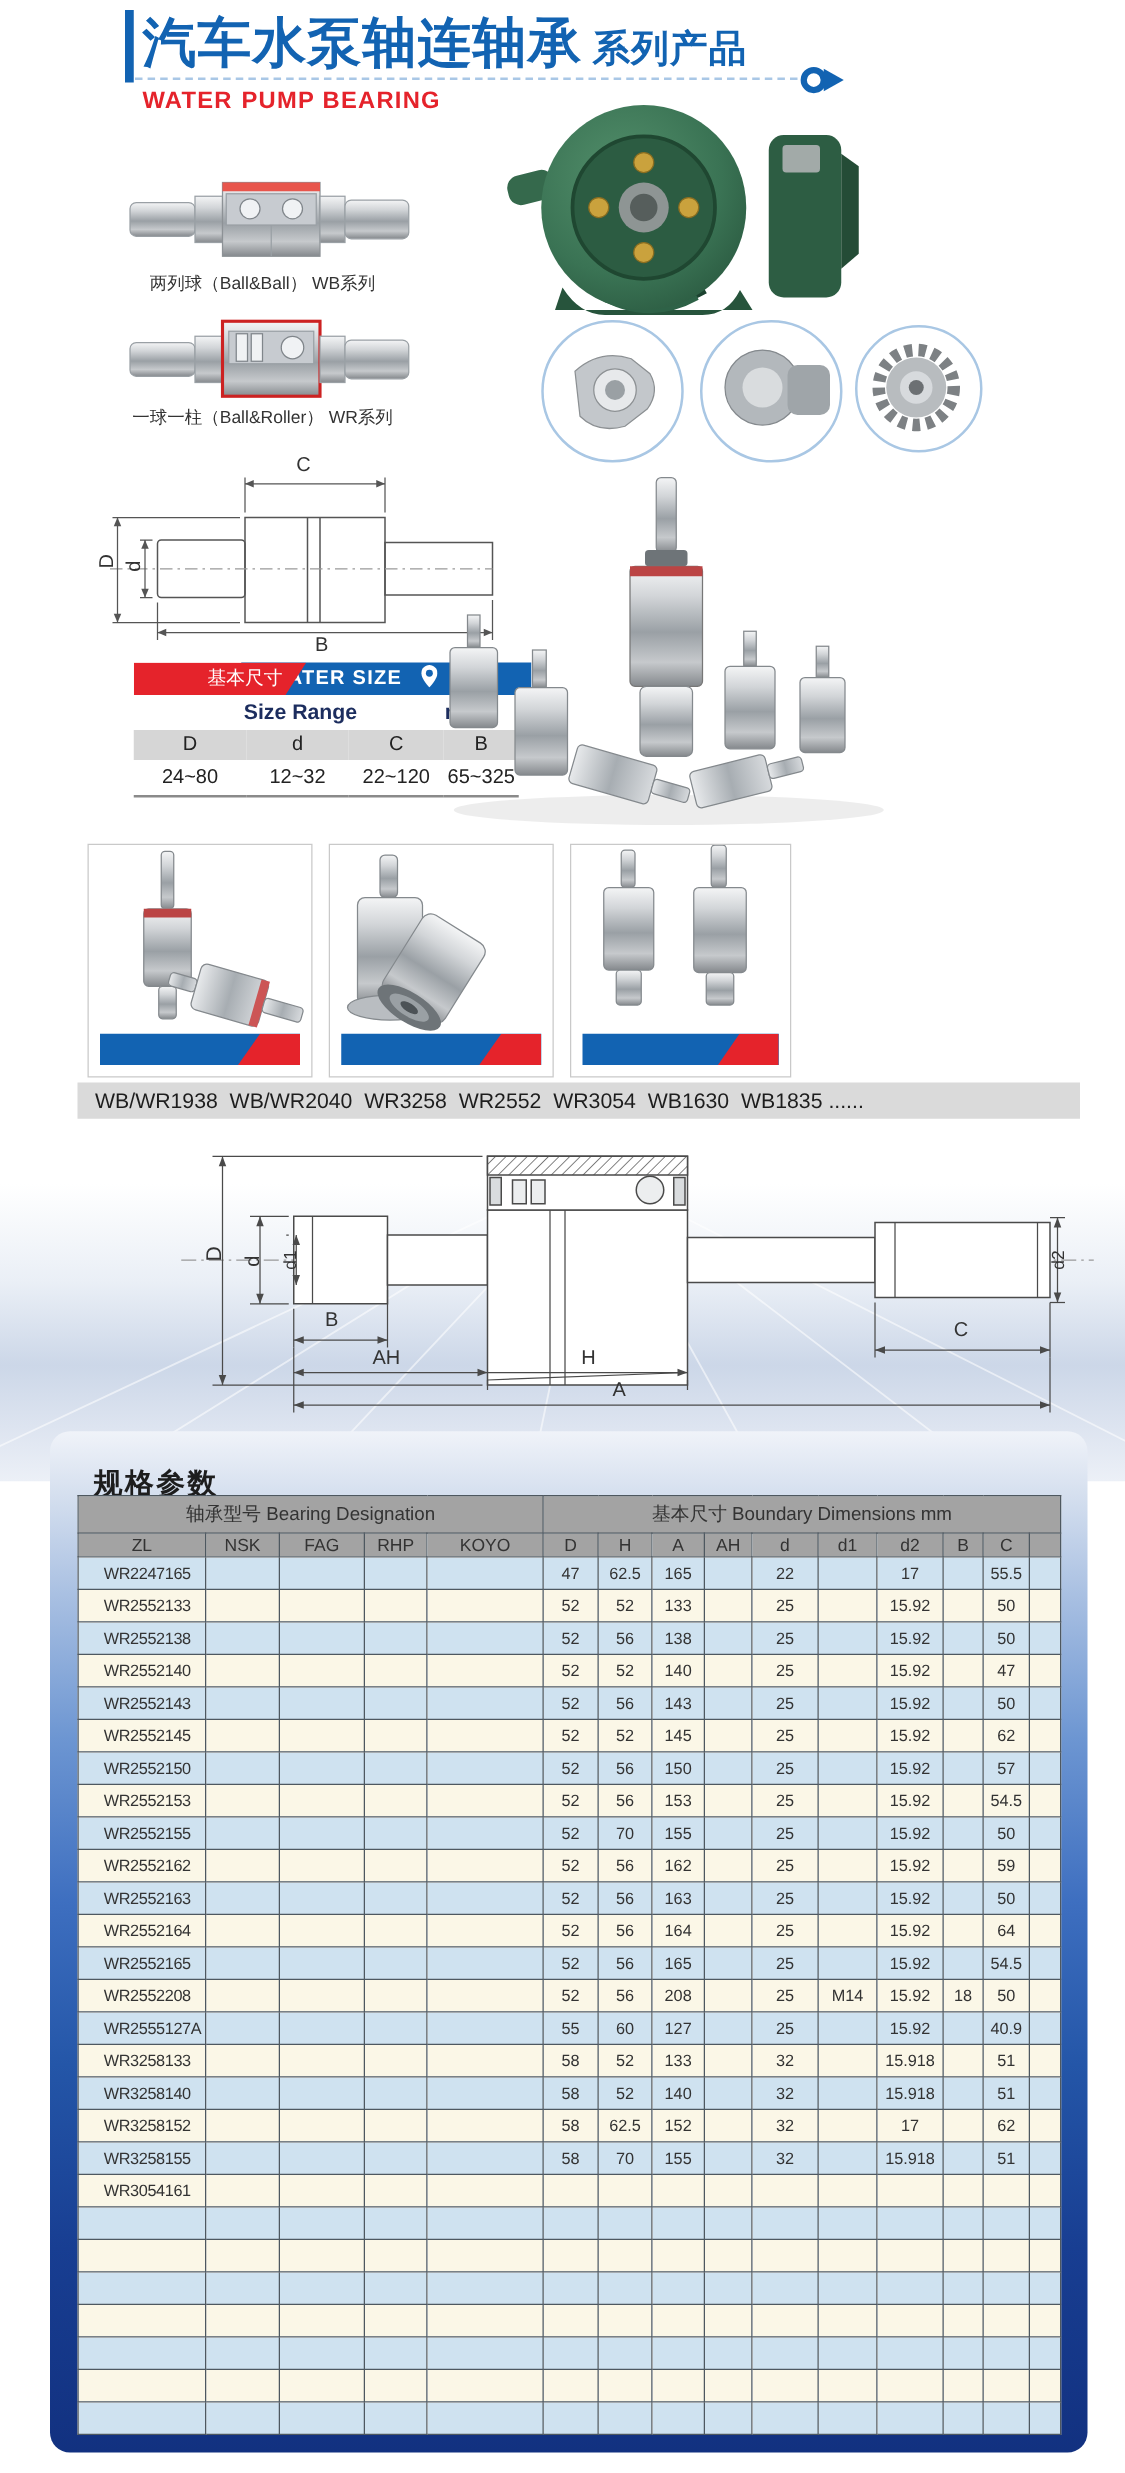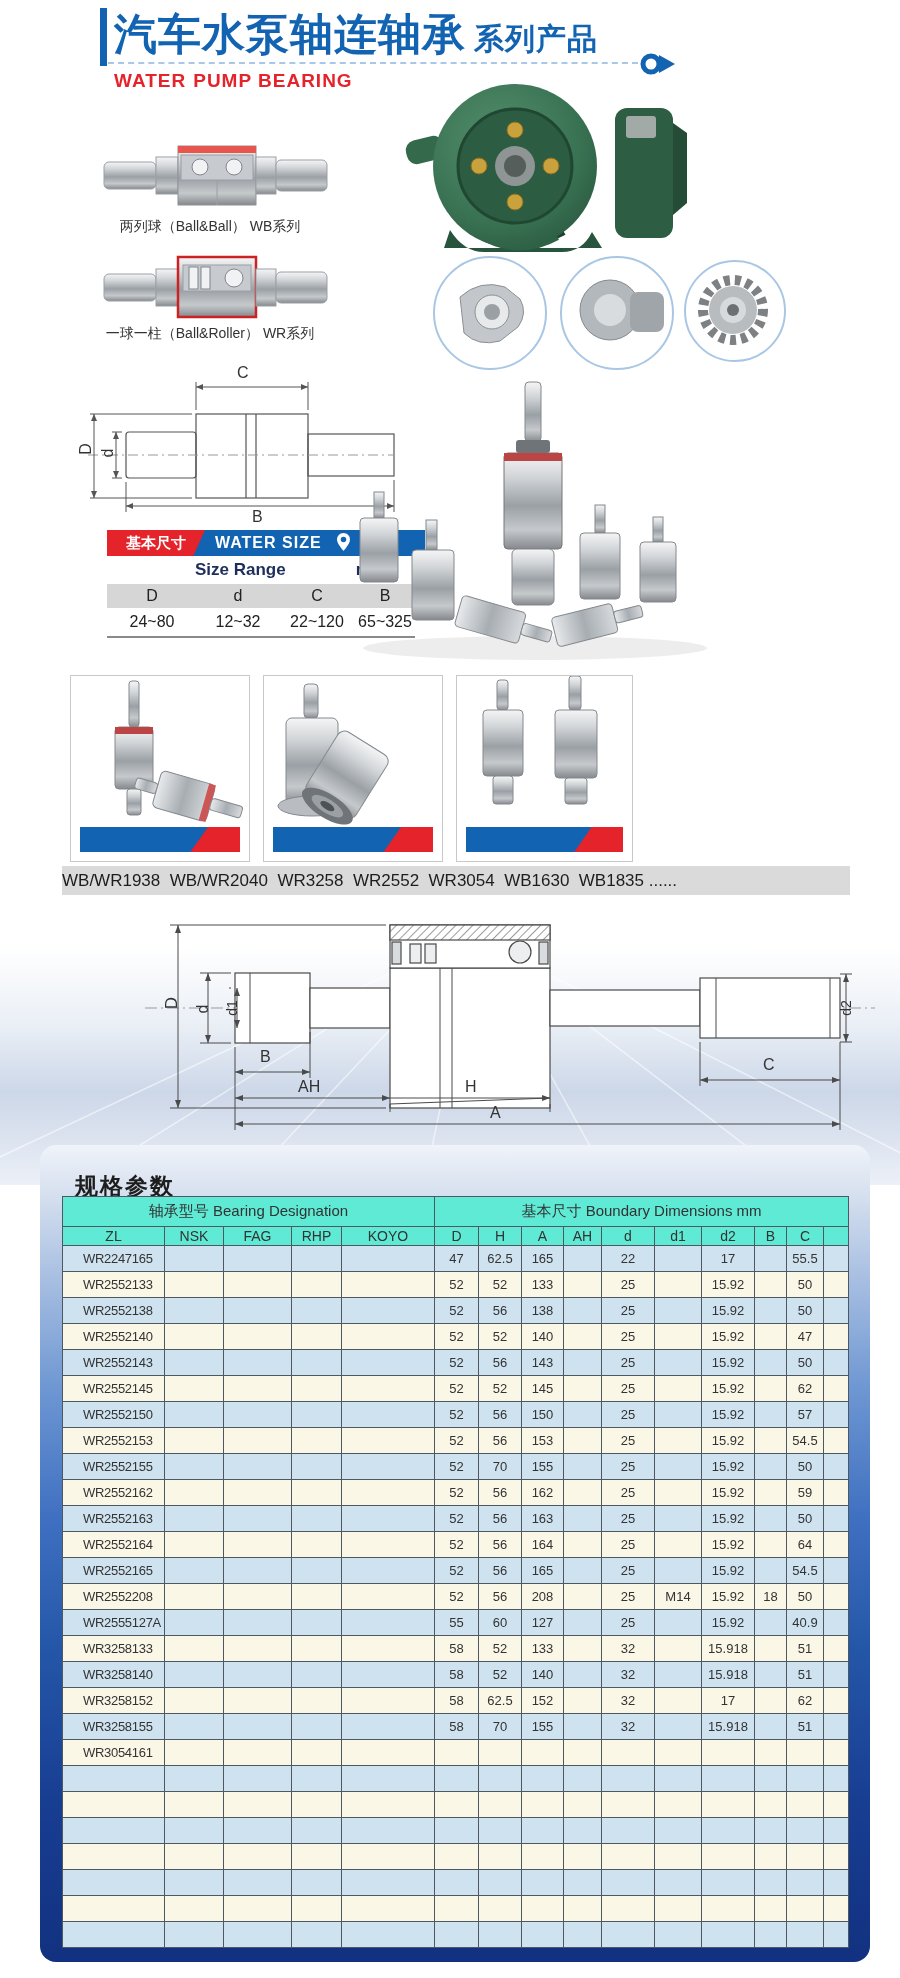--- a/index.html
+++ b/index.html
@@ -14,54 +14,54 @@
   .dash-line{left:108px;top:62px;width:530px;border-top:2px dashed #a9c7e6;}
   .subtitle{left:114px;top:70px;font-size:19px;letter-spacing:1px;white-space:nowrap;}
   .subtitle .w{color:#e5232b;font-weight:800;}
   .subtitle .pb{color:#e5232b;font-weight:600;margin-left:7px;}
 
   
   .series-caption{width:250px;text-align:center;font-size:14px;color:#333;white-space:nowrap;}
 
   
   .bs-red{left:107px;top:530px;width:98px;height:26px;background:#e5232b;color:#fff;
-          font-size:15px;font-weight:bold;line-height:26px;text-align:center;
-          clip-path:polygon(0 0,100% 0,88% 100%,0 100%);z-index:2;}
+          font-size:15px;font-weight:normal;line-height:26px;text-align:center;
+          clip-path:polygon(0 0,100% 0,88% 100%,0 100%);z-index:2;padding-left:40px;}
   .bs-blue{left:193px;top:530px;width:210px;height:26px;background:#1263b2;color:#fff;
            font-size:16px;font-weight:bold;line-height:26px;padding-left:22px;letter-spacing:1px;}
   .bs-range{left:195px;top:560px;font-size:17px;font-weight:bold;color:#1c2d5e;}
   .bs-range .unit{font-weight:600;margin-left:26px;padding-left:44px;}
   .bs-grid{left:107px;top:584px;width:308px;display:grid;grid-template-columns:90px 82px 76px 60px;}
   .bs-head{background:#d6d6d6;height:24px;line-height:24px;text-align:center;font-size:16px;color:#222;}
   .bs-val{height:28px;line-height:28px;text-align:center;font-size:16px;color:#222;border-bottom:2px solid #8a8a8a;}
 
   
   .panel{background:#fff;border:1px solid #c9c9c9;}
   .stripe{position:absolute;left:9px;right:9px;bottom:9px;height:25px;background:#1263b2;overflow:hidden;}
   .stripe .red{position:absolute;inset:0;background:#e5232b;clip-path:polygon(69% 100%,80% 0,100% 0,100% 100%);}
 
   .codes-bar{left:62px;top:866px;width:788px;height:30px;background:#dadada;
-             font-size:17px;color:#1d1d1d;line-height:30px;white-space:pre;}
+             font-size:17px;color:#1d1d1d;line-height:30px;padding-left:14px;white-space:pre;}
 
   
   .zone-b{left:0;top:895px;width:900px;height:290px;
           background:linear-gradient(180deg,#ffffff 0%,#ffffff 18%,#eaeff6 45%,#ccd7e8 68%,#dde4f0 85%,#ecf0f7 100%);}
   .panel-blue{left:40px;top:1145px;width:830px;height:817px;border-radius:16px;
           background:linear-gradient(180deg,#f0f3f9 0%,#d6e0ef 6%,#a9c0e2 16%,#6d96d2 30%,#3e6fc0 46%,#2456a8 62%,#183e92 80%,#123180 100%);}
 
   .dim-label{font-size:16px;color:#333;white-space:nowrap;}
   .vlab{transform:rotate(-90deg);transform-origin:center;display:inline-block;width:24px;text-align:center;}
 
   .section-title{left:75px;top:1155px;font-size:23px;font-weight:bold;color:#1d1d1d;letter-spacing:2px;margin-top:16px;}
 
   
   table.spec{position:absolute;left:62px;top:1196px;width:786px;border-collapse:collapse;
              table-layout:fixed;background:#fff;}
   table.spec th,table.spec td{border:1px solid #4e5860;overflow:hidden;white-space:nowrap;}
-  table.spec thead th{background:#5eead4;color:#333;font-weight:normal;}
+  table.spec thead th{background:#a3a3a3;color:#333;font-weight:normal;}
   .gh{height:30px;font-size:15px;}
   .ch{height:14px;font-size:14px;}
   table.spec tbody td{height:23px;font-size:13px;color:#333;text-align:center;}
   table.spec tbody td.model{text-align:left;padding-left:20px;letter-spacing:-0.3px;}
   table.spec tbody tr:nth-child(odd) td{background:#cfe2f0;}
   table.spec tbody tr:nth-child(even) td{background:#fbf7e7;}
 </style>
 </head>
 <body>
 

